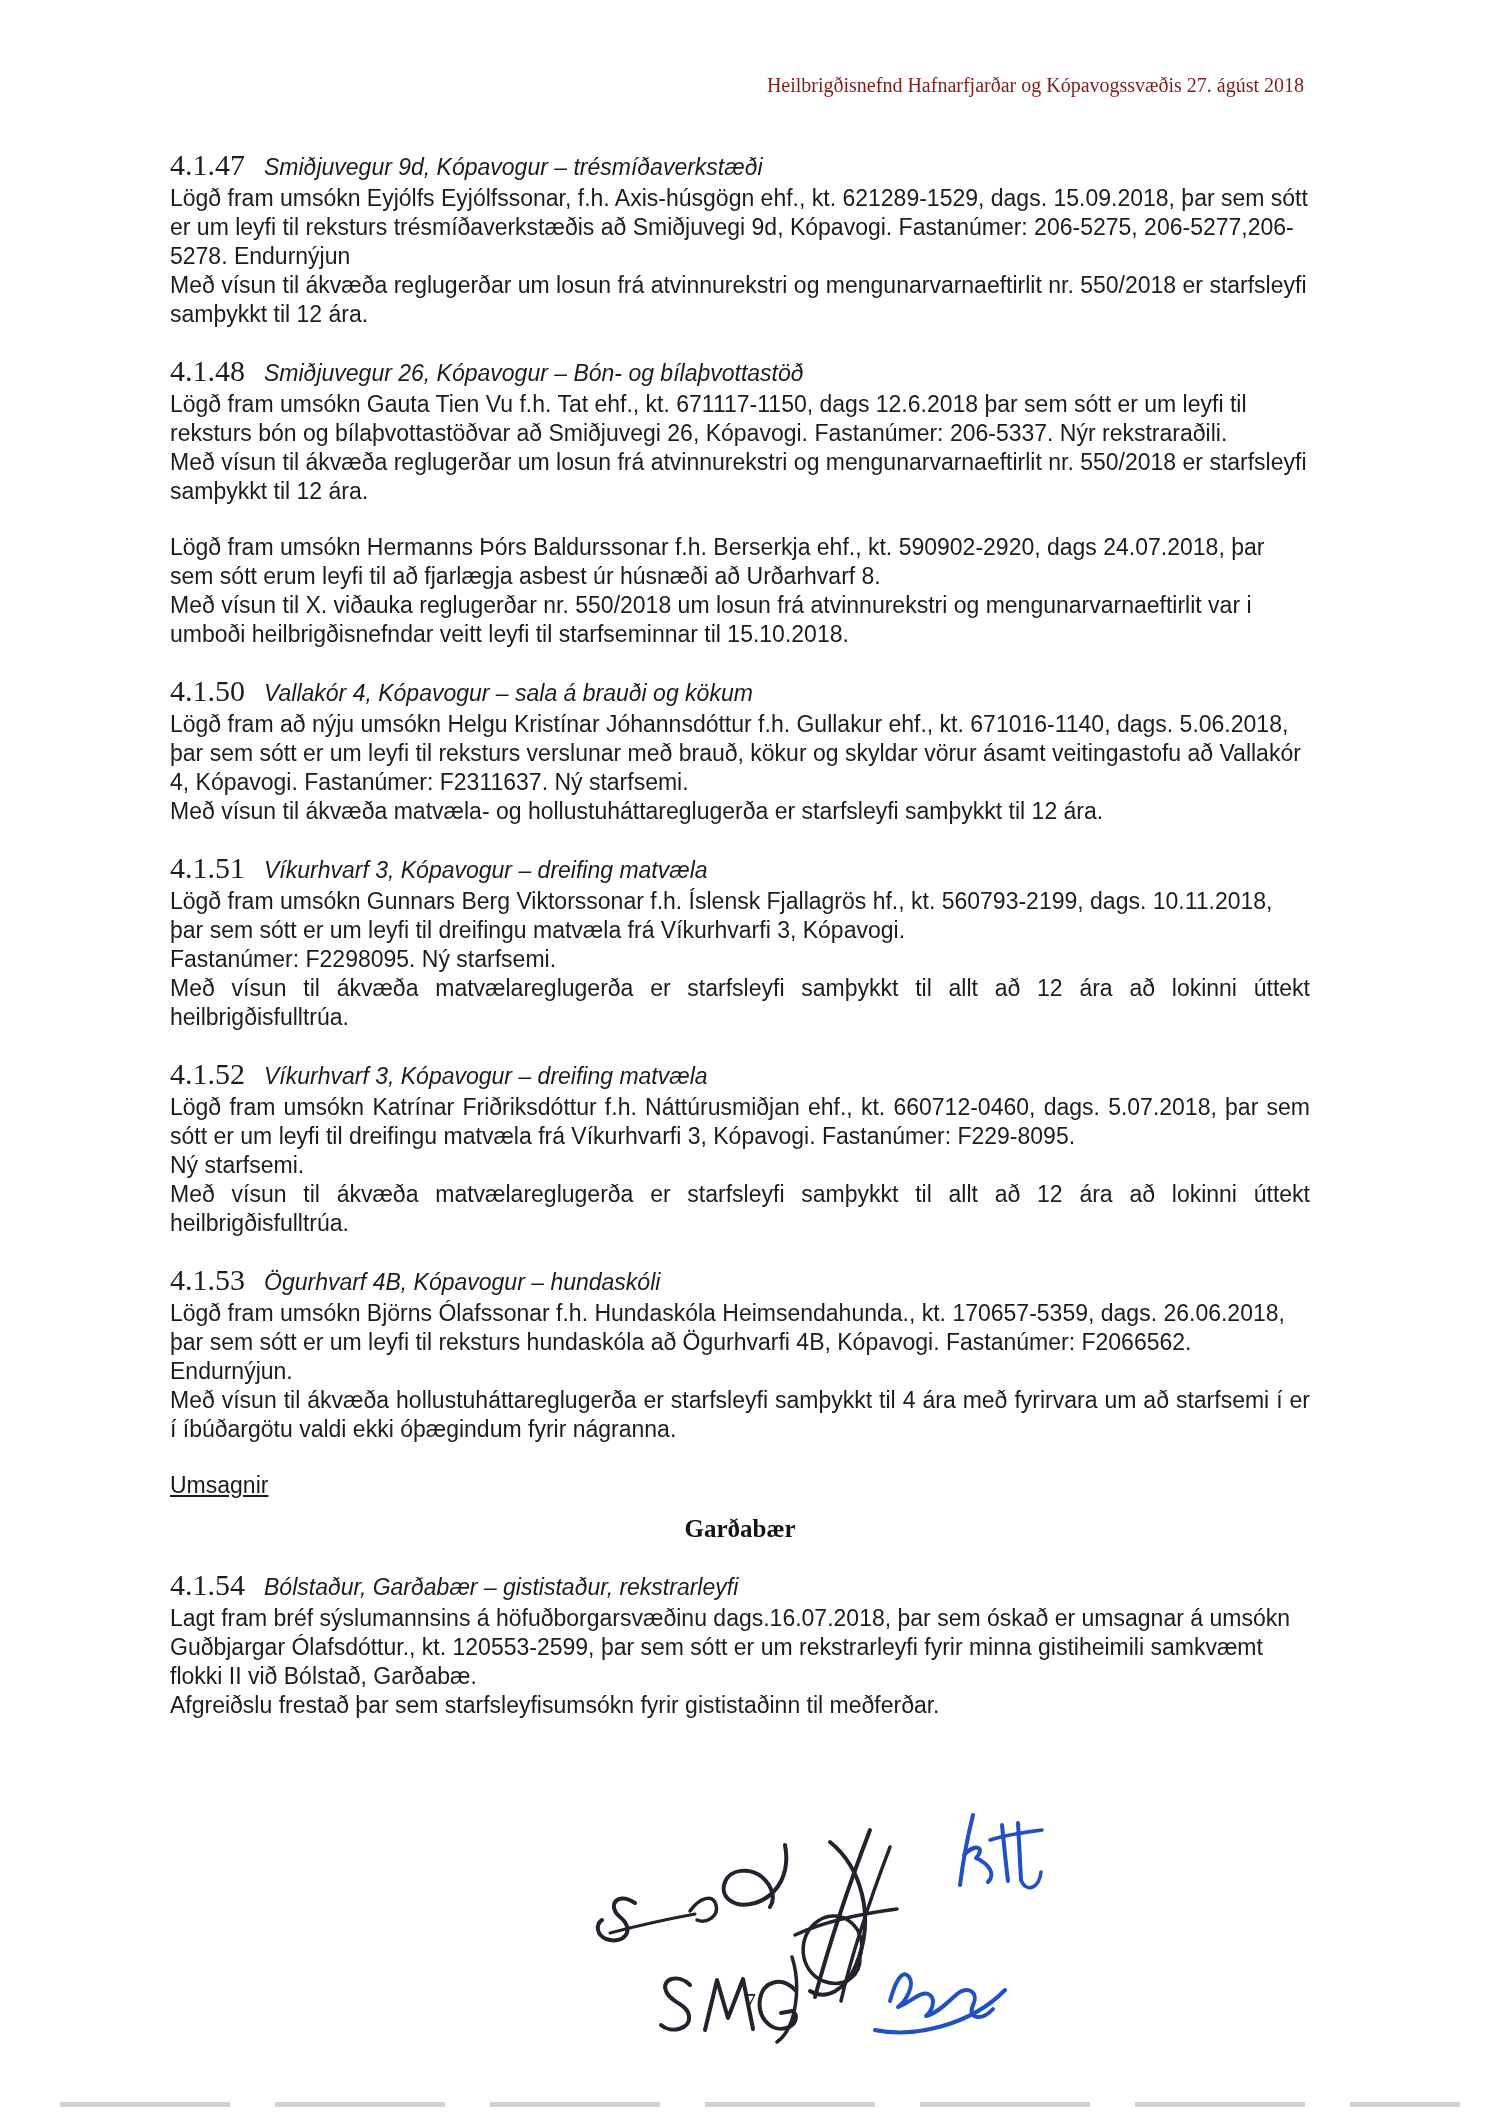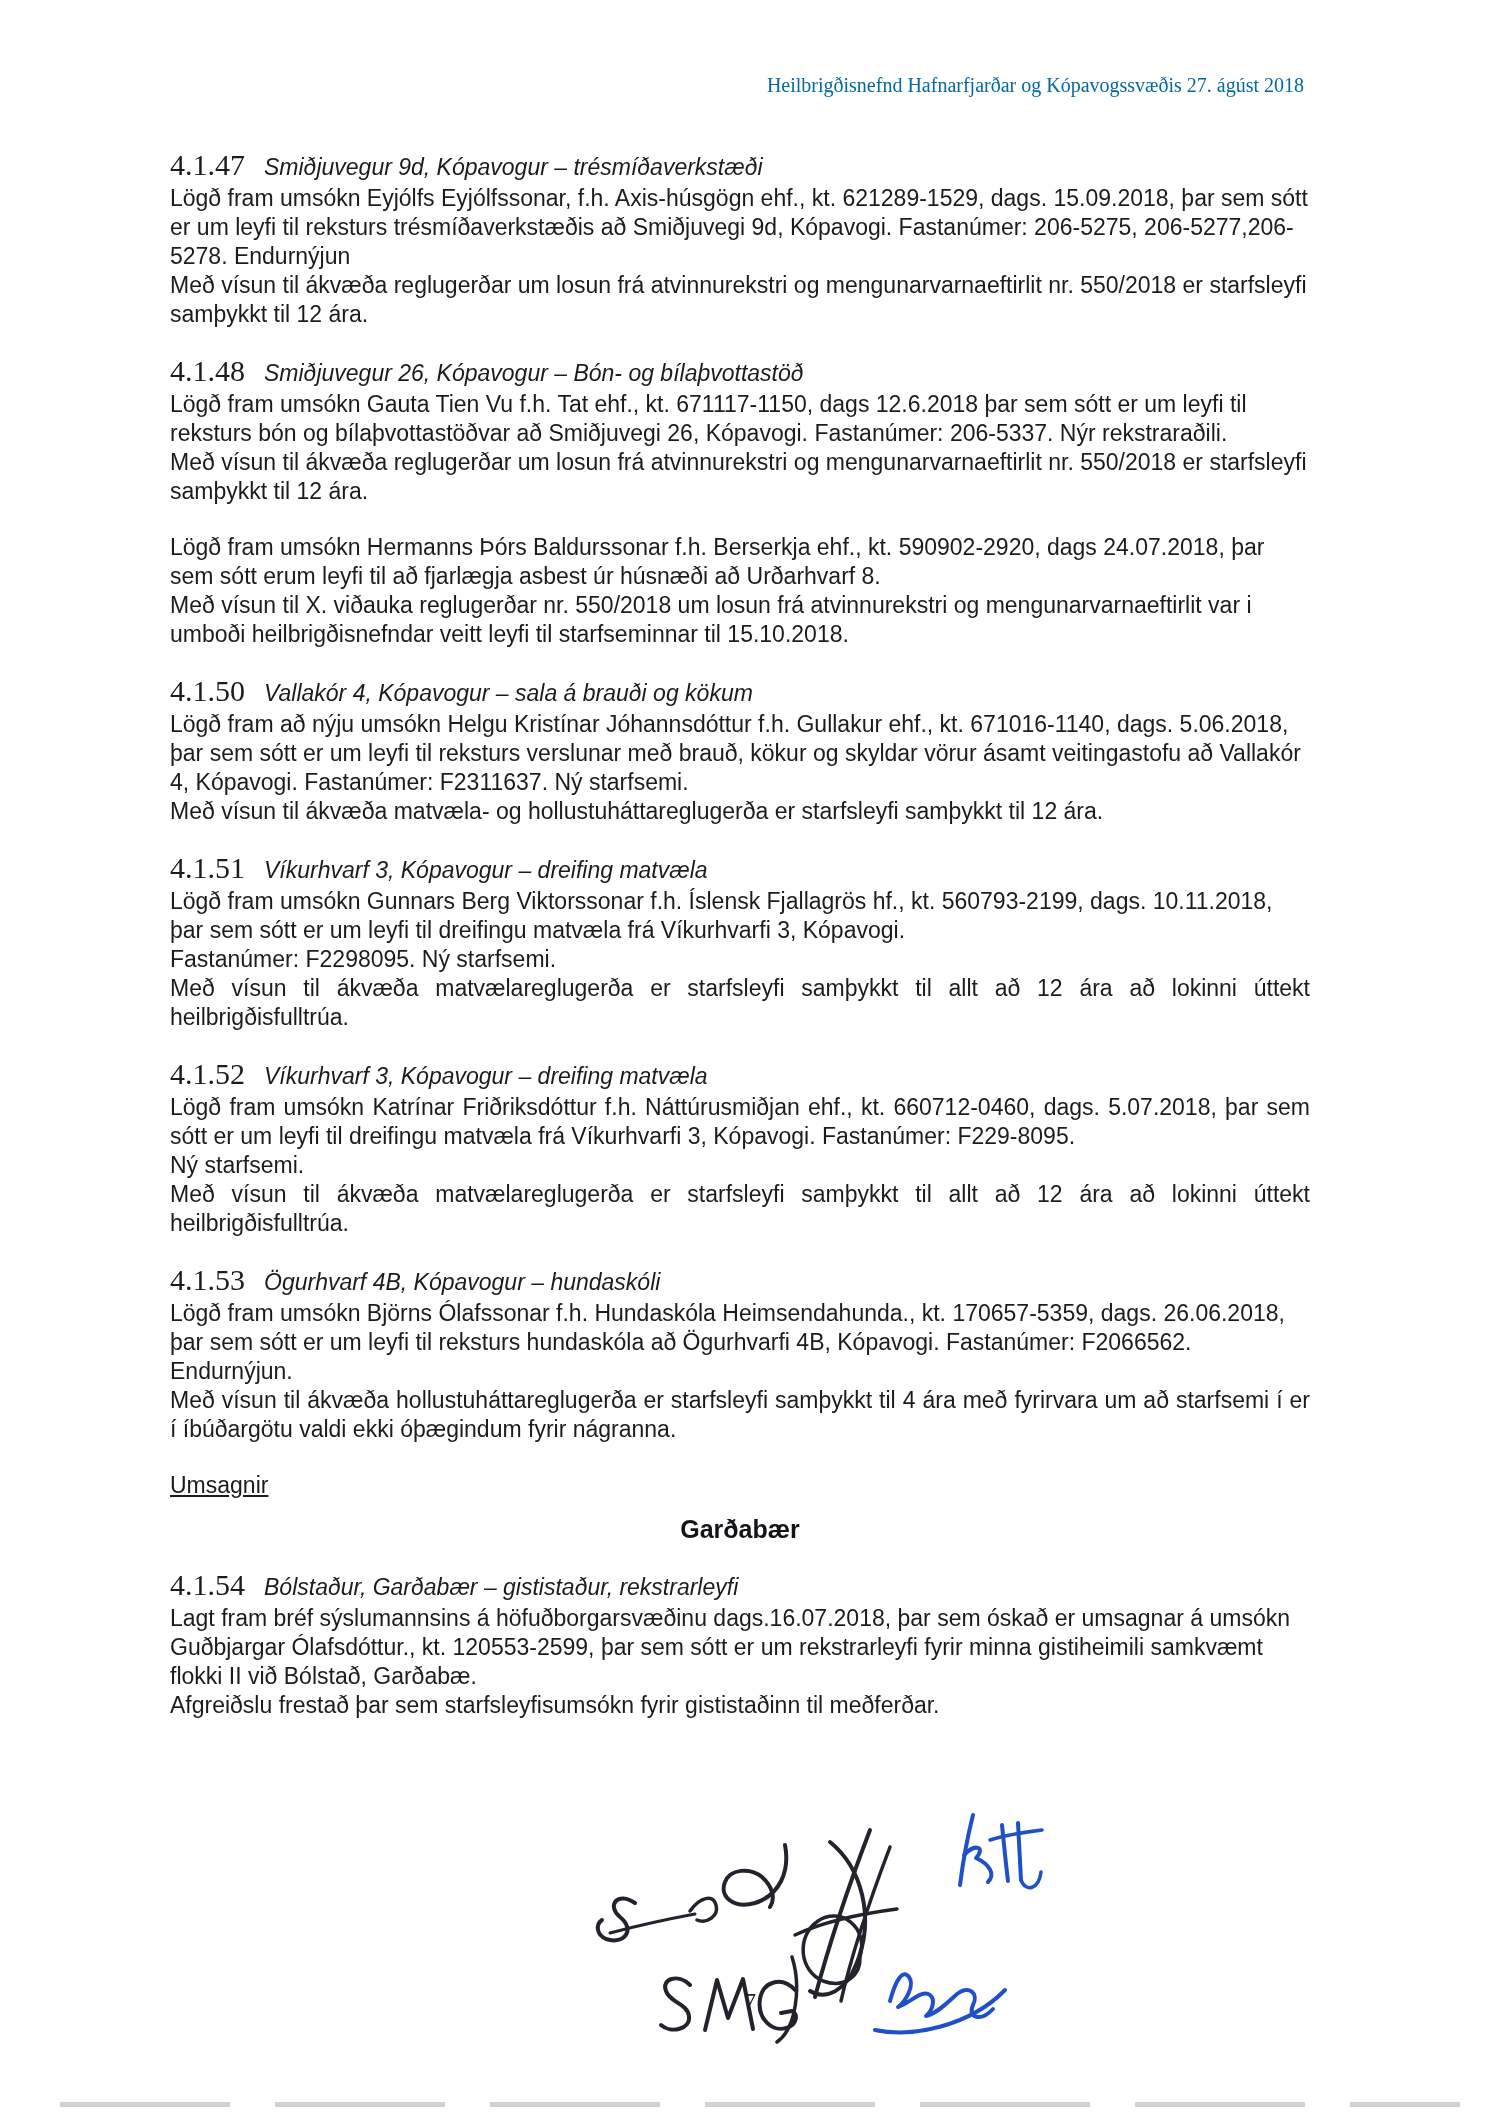--- a/index.html
+++ b/index.html
@@ -3,39 +3,39 @@
 <meta charset="utf-8">
 <style>
   html,body{margin:0;padding:0;}
   body{
     width:1500px;height:2122px;position:relative;background:#ffffff;
     font-family:"Liberation Sans",sans-serif;color:#1c1c1f;
     overflow:hidden;
   }
   .page-header{
     position:absolute;top:74px;right:196px;
-    font-family:"Liberation Serif",serif;font-size:20px;color:#0369a1;
+    font-family:"Liberation Serif",serif;font-size:20px;color:#7f1d1d;
   }
   .content{
     position:absolute;left:170px;top:150px;width:1140px;
   }
   section{margin:0 0 27px 0;}
   .sec-head{
     margin:0 0 2px 0;font-weight:normal;font-size:23px;line-height:30px;color:#1c1c1f;
   }
   .sec-num{
     display:inline-block;width:94px;
     font-family:"Liberation Serif",serif;font-size:30px;font-style:normal;
   }
   .sec-title{font-style:italic;}
   .para{margin:0;font-size:23px;line-height:29px;}
   .justify{text-align:justify;}
   .umsagnir{margin:6px 0 14px 0;font-size:23px;line-height:29px;text-decoration:underline;}
   .center-head{
-    text-align:center;font-family:Liberation Sans, sans-serif;font-weight:bold;
+    text-align:center;font-family:Liberation Serif, serif;font-weight:bold;
     font-size:25px;line-height:30px;margin:0 0 26px 0;color:#141418;
   }
   .center-head.hafnarfjordur{margin:20px 0 0 0;}
   .page-number{
     position:absolute;top:1988px;left:0;width:1500px;text-align:center;
     font-family:"Liberation Serif",serif;font-size:24px;color:#1c1c1f;
   }
   .signatures{
     position:absolute;left:540px;top:1785px;width:560px;height:290px;
   }

